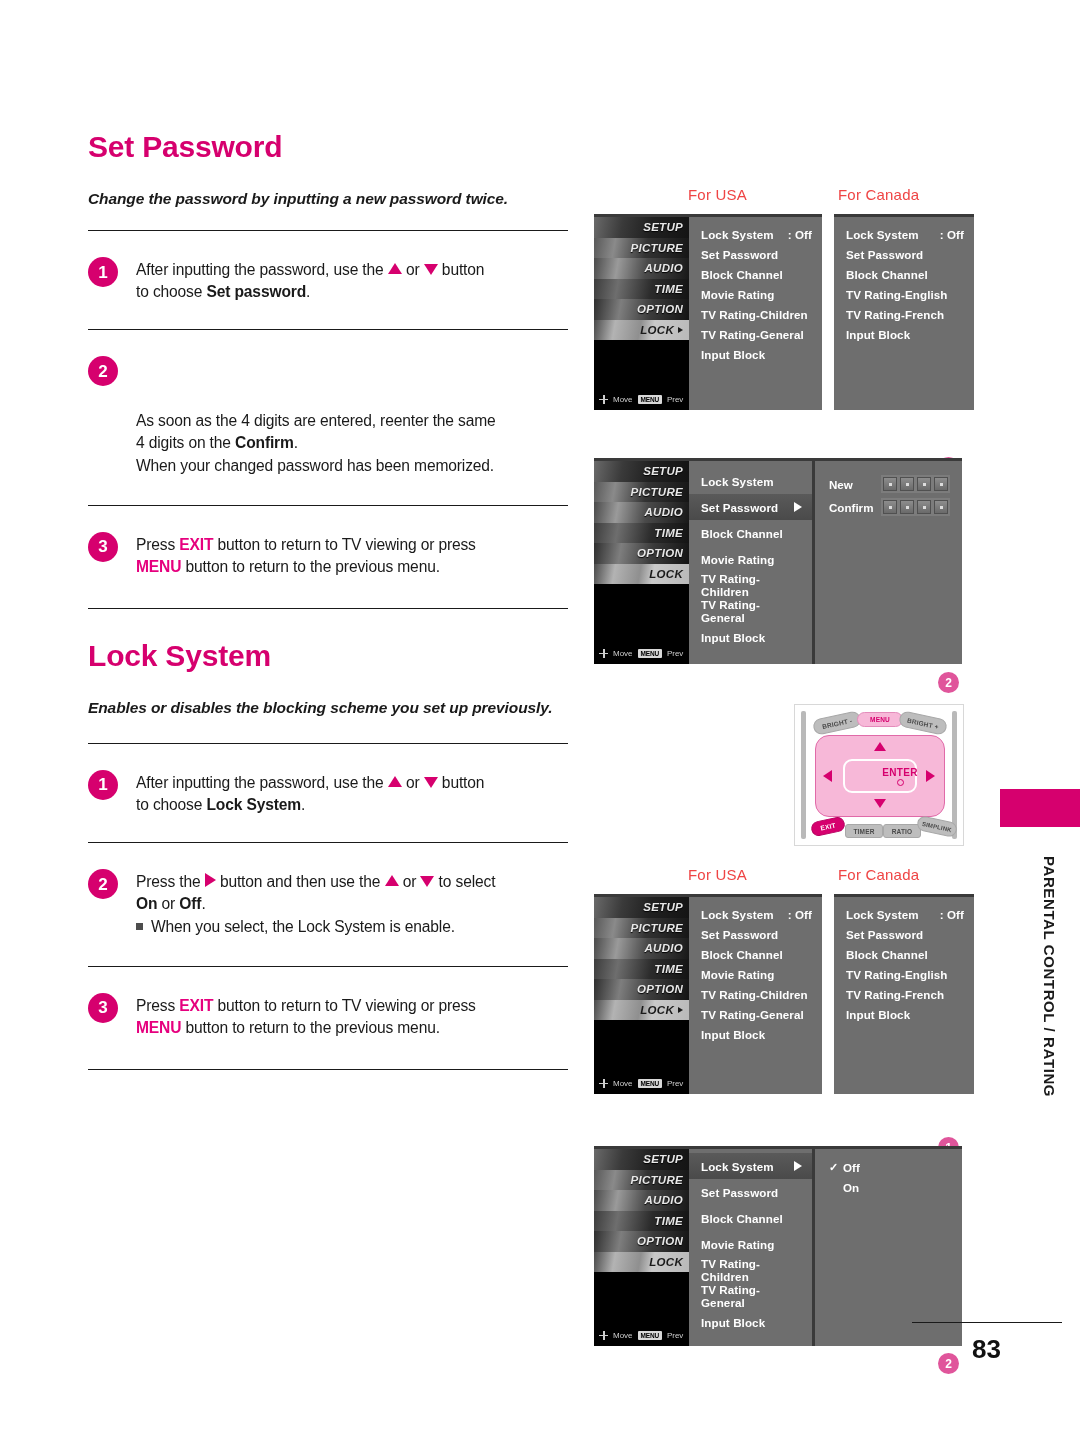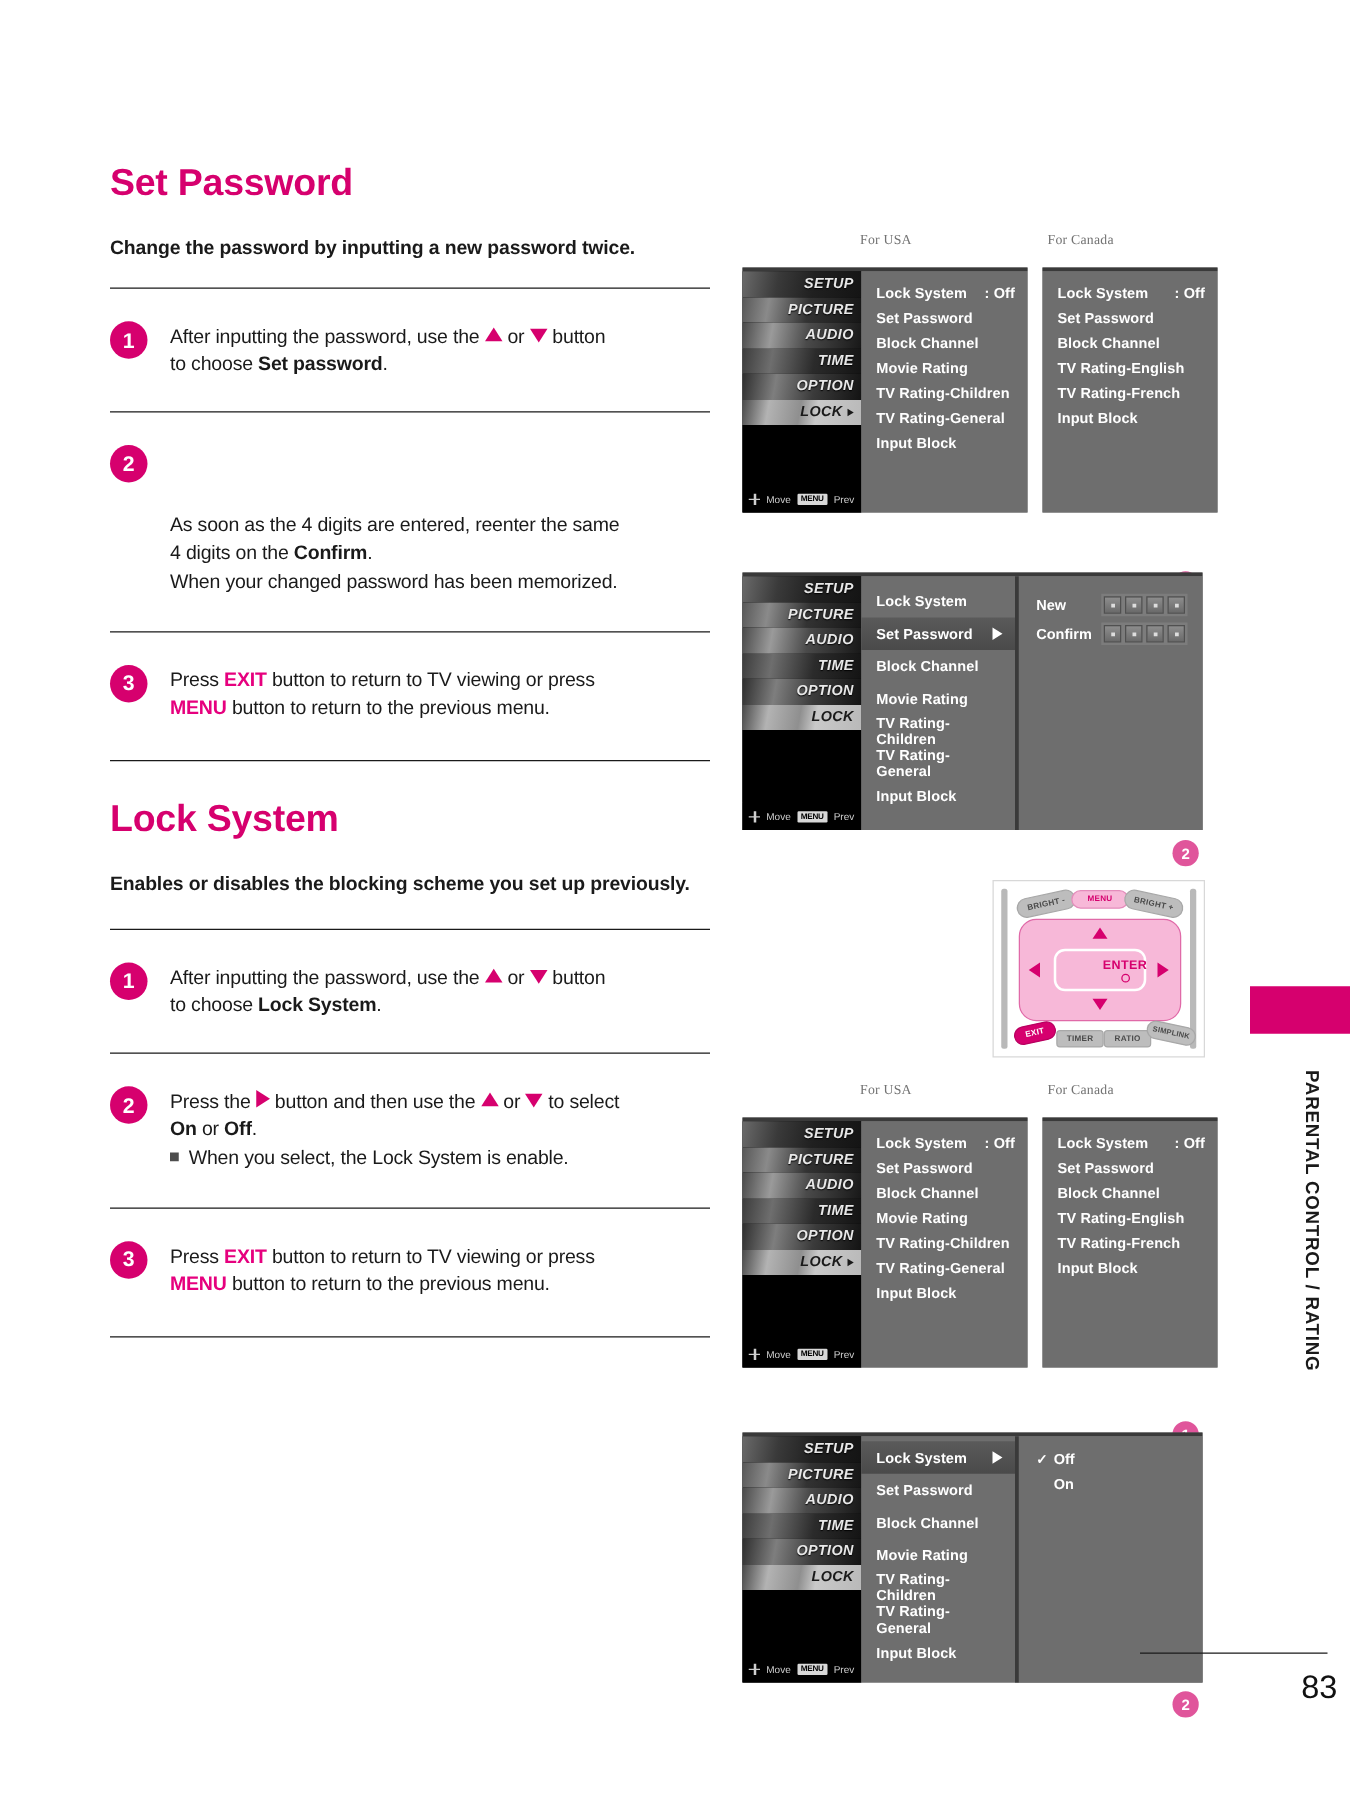--- a/index.html
+++ b/index.html
@@ -19,20 +19,21 @@
     font-size: 30px;
     font-weight: bold;
     letter-spacing: -0.2px;
     margin-bottom: 26px;
   }
   .lead {
     font-size: 15.5px;
     font-weight: bold;
     color: #1a1a1a;
     letter-spacing: -0.1px;
+    font-style: italic;
   }
   .rule { border-top: 1.6px solid #1a1a1a; margin: 22px 0 0 0; }
 
   .step { display: flex; align-items: flex-start; }
   .badge {
     flex: 0 0 auto;
     width: 30px; height: 30px;
     border-radius: 50%;
     background: #d6006e;
     color: #fff;
@@ -66,23 +67,22 @@
   .tri-up { border-left: 7px solid transparent; border-right: 7px solid transparent; border-bottom: 11px solid #d6006e; }
   .tri-dn { border-left: 7px solid transparent; border-right: 7px solid transparent; border-top: 11px solid #d6006e; vertical-align: 0px;}
   .tri-rt { border-top: 7px solid transparent; border-bottom: 7px solid transparent; border-left: 11px solid #d6006e; vertical-align: 0px; }
   .sq-bullet {
     display: inline-block; width: 7px; height: 7px;
     background: #4d4d4d; vertical-align: 2px; margin-right: 8px;
   }
   .caprow { position: relative; height: 28px; }
   .cap {
     position: absolute;
-    font-size: 11px; color: #737373;
+    font-size: 15px; color: #ef4444;
     letter-spacing: 0.2px;
-    font-family: Liberation Serif, serif;
   }
   .cap.usa { left: 100px; }
   .cap.can { left: 250px; }
 
   
   .osd {
     position: relative;
     background: #6e6e6e;
     border-top: 3px solid #3a3a3a;
     display: flex;
@@ -249,21 +249,21 @@
   .tabblock { position:absolute; right:0; top:789px; width:80px; height:38px; background:#d6006e; }
   .vtext {
     position:absolute; right: 22px; top: 856px;
     writing-mode: vertical-rl;
     font-size: 15px; font-weight: bold;
     letter-spacing: 0.6px;
     color:#1a1a1a;
   }
 
   .pagerule { position:absolute; left: 912px; top: 1322px; width: 150px; border-top: 1.4px solid #1a1a1a; }
-  .pageno { position:absolute; left: 1041px; top: 1334px; font-size: 26px; font-weight:normal; color:#111; }
+  .pageno { position:absolute; left: 972px; top: 1334px; font-size: 26px; font-weight:bold; color:#111; }
 </style>
 </head>
 <body>
 
 <div class="page">
 
   <div class="leftcol">
 
     <div class="h1">Set Password</div>
     <div class="lead">Change the password by inputting a new password twice.</div>

